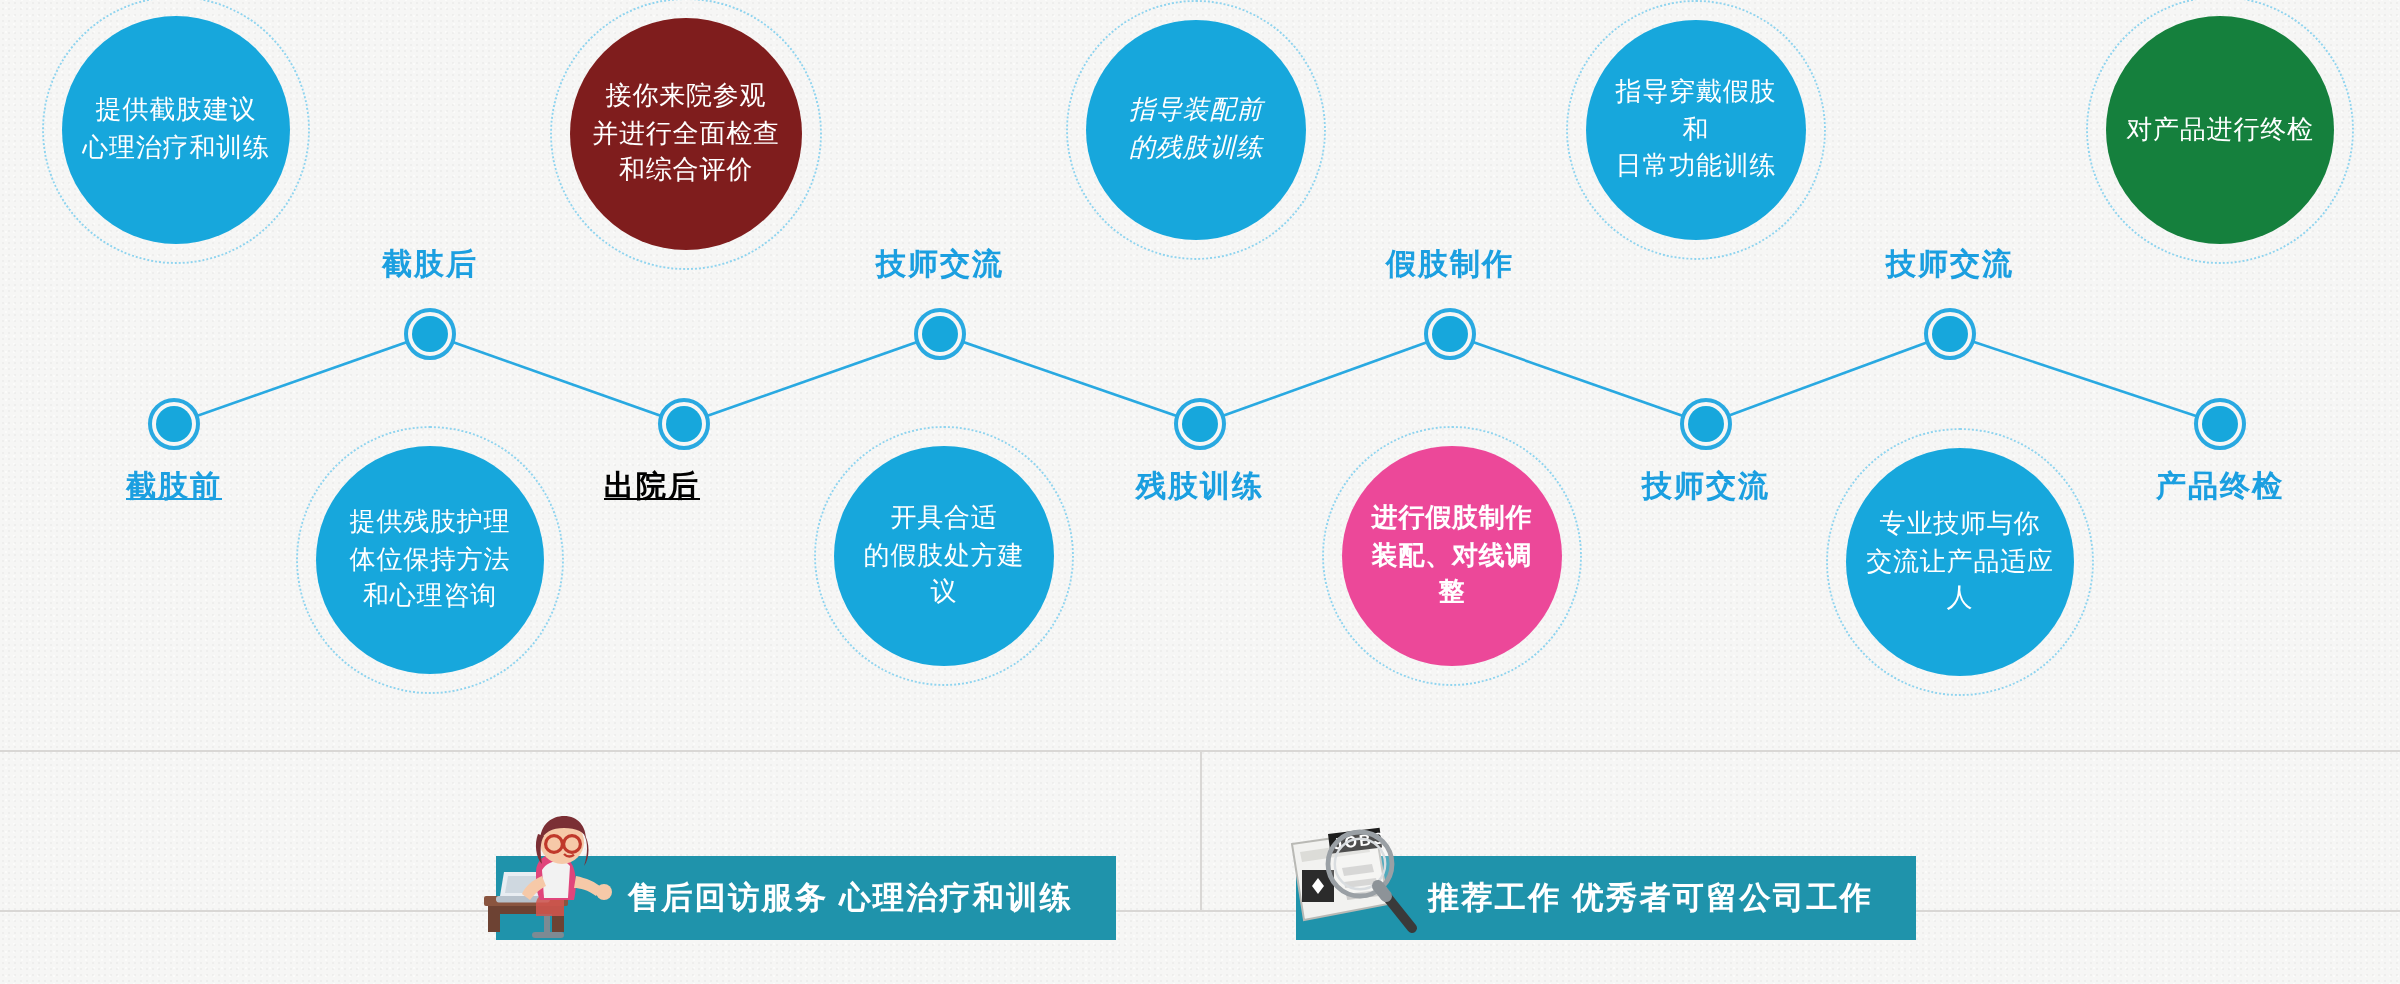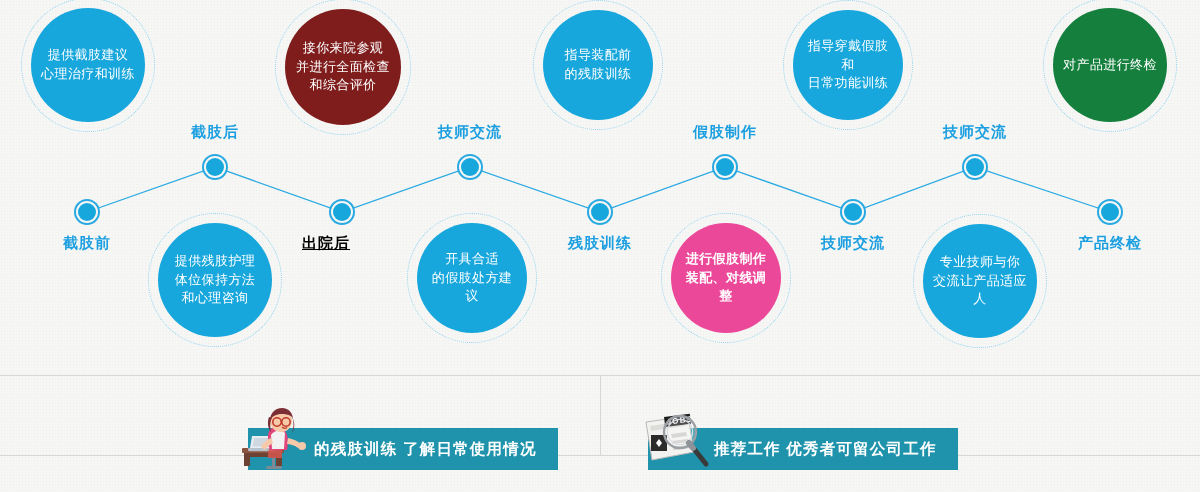--- a/index.html
+++ b/index.html
@@ -92,21 +92,21 @@
 <div id="bubbles-layer">
     <div class="ring" style="left: 21px; top: -2px; width: 134px; height: 134px; border: 1px dotted rgb(143, 212, 239);"></div>
     <div class="bubble" style="left: 31px; top: 8px; width: 114px; height: 114px; background: rgb(23, 167, 220);">
       <span class="btxt">提供截肢建议<br>心理治疗和训练</span>
     </div>
     <div class="ring" style="left: 275px; top: -1px; width: 136px; height: 136px; border: 1px dotted rgb(143, 212, 239);"></div>
     <div class="bubble" style="left: 285px; top: 9px; width: 116px; height: 116px; background: #7f1d1d;">
       <span class="btxt">接你来院参观<br>并进行全面检查<br>和综合评价</span>
     </div>
     <div class="ring" style="left: 533px; top: 0px; width: 130px; height: 130px; border: 1px dotted rgb(143, 212, 239);"></div>
-    <div class="bubble" style="left: 543px; top: 10px; width: 110px; height: 110px; background: rgb(23, 167, 220);">
+    <div class="bubble" style="left: 543px; top: 10px; width: 110px; height: 110px; background: rgb(23, 167, 220); font-style: italic;">
       <span class="btxt">指导装配前<br>的残肢训练</span>
     </div>
     <div class="ring" style="left: 783px; top: 0px; width: 130px; height: 130px; border: 1px dotted rgb(143, 212, 239);"></div>
     <div class="bubble" style="left: 793px; top: 10px; width: 110px; height: 110px; background: rgb(23, 167, 220);">
       <span class="btxt">指导穿戴假肢和<br>日常功能训练</span>
     </div>
     <div class="ring" style="left: 1043px; top: -2px; width: 134px; height: 134px; border: 1px dotted rgb(143, 212, 239);"></div>
     <div class="bubble" style="left: 1053px; top: 8px; width: 114px; height: 114px; background: #15803d;">
       <span class="btxt">对产品进行终检</span>
     </div>
@@ -123,21 +123,21 @@
       <span class="btxt">进行假肢制作<br>装配、对线调整</span>
     </div>
     <div class="ring" style="left: 913px; top: 214px; width: 134px; height: 134px; border: 1px dotted rgb(143, 212, 239);"></div>
     <div class="bubble" style="left: 923px; top: 224px; width: 114px; height: 114px; background: rgb(23, 167, 220);">
       <span class="btxt">专业技师与你<br>交流让产品适应人</span>
     </div>
   </div>
 <div id="nodes-layer">
     <div class="ring" style="left: 74px; top: 199px; width: 26px; height: 26px; border: 2px solid rgb(41, 169, 225); background: rgb(246, 246, 245);"></div>
     <div style="position: absolute; border-radius: 50%; left: 78px; top: 203px; width: 18px; height: 18px; background: rgb(23, 167, 220);"></div>
-    <div class="node-label" style="left: 87px; top: 234px; color: rgb(27, 159, 224);">截肢前</div>
+    <div class="node-label" style="left: 87px; top: 234px; color: rgb(27, 159, 224); text-decoration: underline;">截肢前</div>
     <div class="ring" style="left: 202px; top: 154px; width: 26px; height: 26px; border: 2px solid rgb(41, 169, 225); background: rgb(246, 246, 245);"></div>
     <div style="position: absolute; border-radius: 50%; left: 206px; top: 158px; width: 18px; height: 18px; background: rgb(23, 167, 220);"></div>
     <div class="node-label" style="left: 215px; top: 123px; color: rgb(27, 159, 224);">截肢后</div>
     <div class="ring" style="left: 329px; top: 199px; width: 26px; height: 26px; border: 2px solid rgb(41, 169, 225); background: rgb(246, 246, 245);"></div>
     <div style="position: absolute; border-radius: 50%; left: 333px; top: 203px; width: 18px; height: 18px; background: rgb(23, 167, 220);"></div>
     <div class="node-label" style="left: 326px; top: 234px; color: #000000; text-decoration: underline;">出院后</div>
     <div class="ring" style="left: 457px; top: 154px; width: 26px; height: 26px; border: 2px solid rgb(41, 169, 225); background: rgb(246, 246, 245);"></div>
     <div style="position: absolute; border-radius: 50%; left: 461px; top: 158px; width: 18px; height: 18px; background: rgb(23, 167, 220);"></div>
     <div class="node-label" style="left: 470px; top: 123px; color: rgb(27, 159, 224);">技师交流</div>
     <div class="ring" style="left: 587px; top: 199px; width: 26px; height: 26px; border: 2px solid rgb(41, 169, 225); background: rgb(246, 246, 245);"></div>
@@ -183,21 +183,21 @@
       <path d="M32 13 C32 4 38 0 44 0 C51 0 55 5 55 12 C55 8 50 6 44 6 C38 6 34 8 32 13 Z" fill="#7b2f35"></path>
       <path d="M31 9 C29 14 30 21 33 24 C32 18 32 13 34 10 Z" fill="#7b2f35"></path>
       <path d="M54 9 C57 13 57 21 54 25 C56 19 56 13 54 9 Z" fill="#7b2f35"></path>
 
       <circle cx="39" cy="14" r="4.2" fill="none" stroke="#c0392b" stroke-width="1.6"></circle>
       <circle cx="48" cy="14" r="4.2" fill="none" stroke="#c0392b" stroke-width="1.6"></circle>
       <line x1="43.2" y1="14" x2="43.8" y2="14" stroke="#c0392b" stroke-width="1.6"></line>
       <path d="M44 19 C45.6 20.6 47.4 20.6 49 19.4" stroke="#c0392b" stroke-width="1.2" fill="none"></path>
     </svg>
   </div>
-  <span class="btext">的残肢训练  了解日常使用情况</span>
+  <span class="btext">售后回访服务  心理治疗和训练</span>
 </div>
 
 <div id="banner-1" class="banner" style="left: 648px; top: 428px; width: 310px; background: rgb(31, 147, 171);">
   <div class="banner-icon">
     <svg viewBox="0 0 74 62" width="74" height="62">
 
       <path d="M8 14 L50 8 L56 44 L14 52 Z" fill="#f2f2f0" stroke="#b9b9b5" stroke-width="1"></path>
       <path d="M12 18 L46 13 L47 18 L13 23 Z" fill="#dcdcd8"></path>
       <rect x="13" y="27" width="16" height="16" fill="#2b2b2b"></rect>
       <path d="M21 31 l3 4 -3 4 -3 -4 Z" fill="#ffffff"></path>

